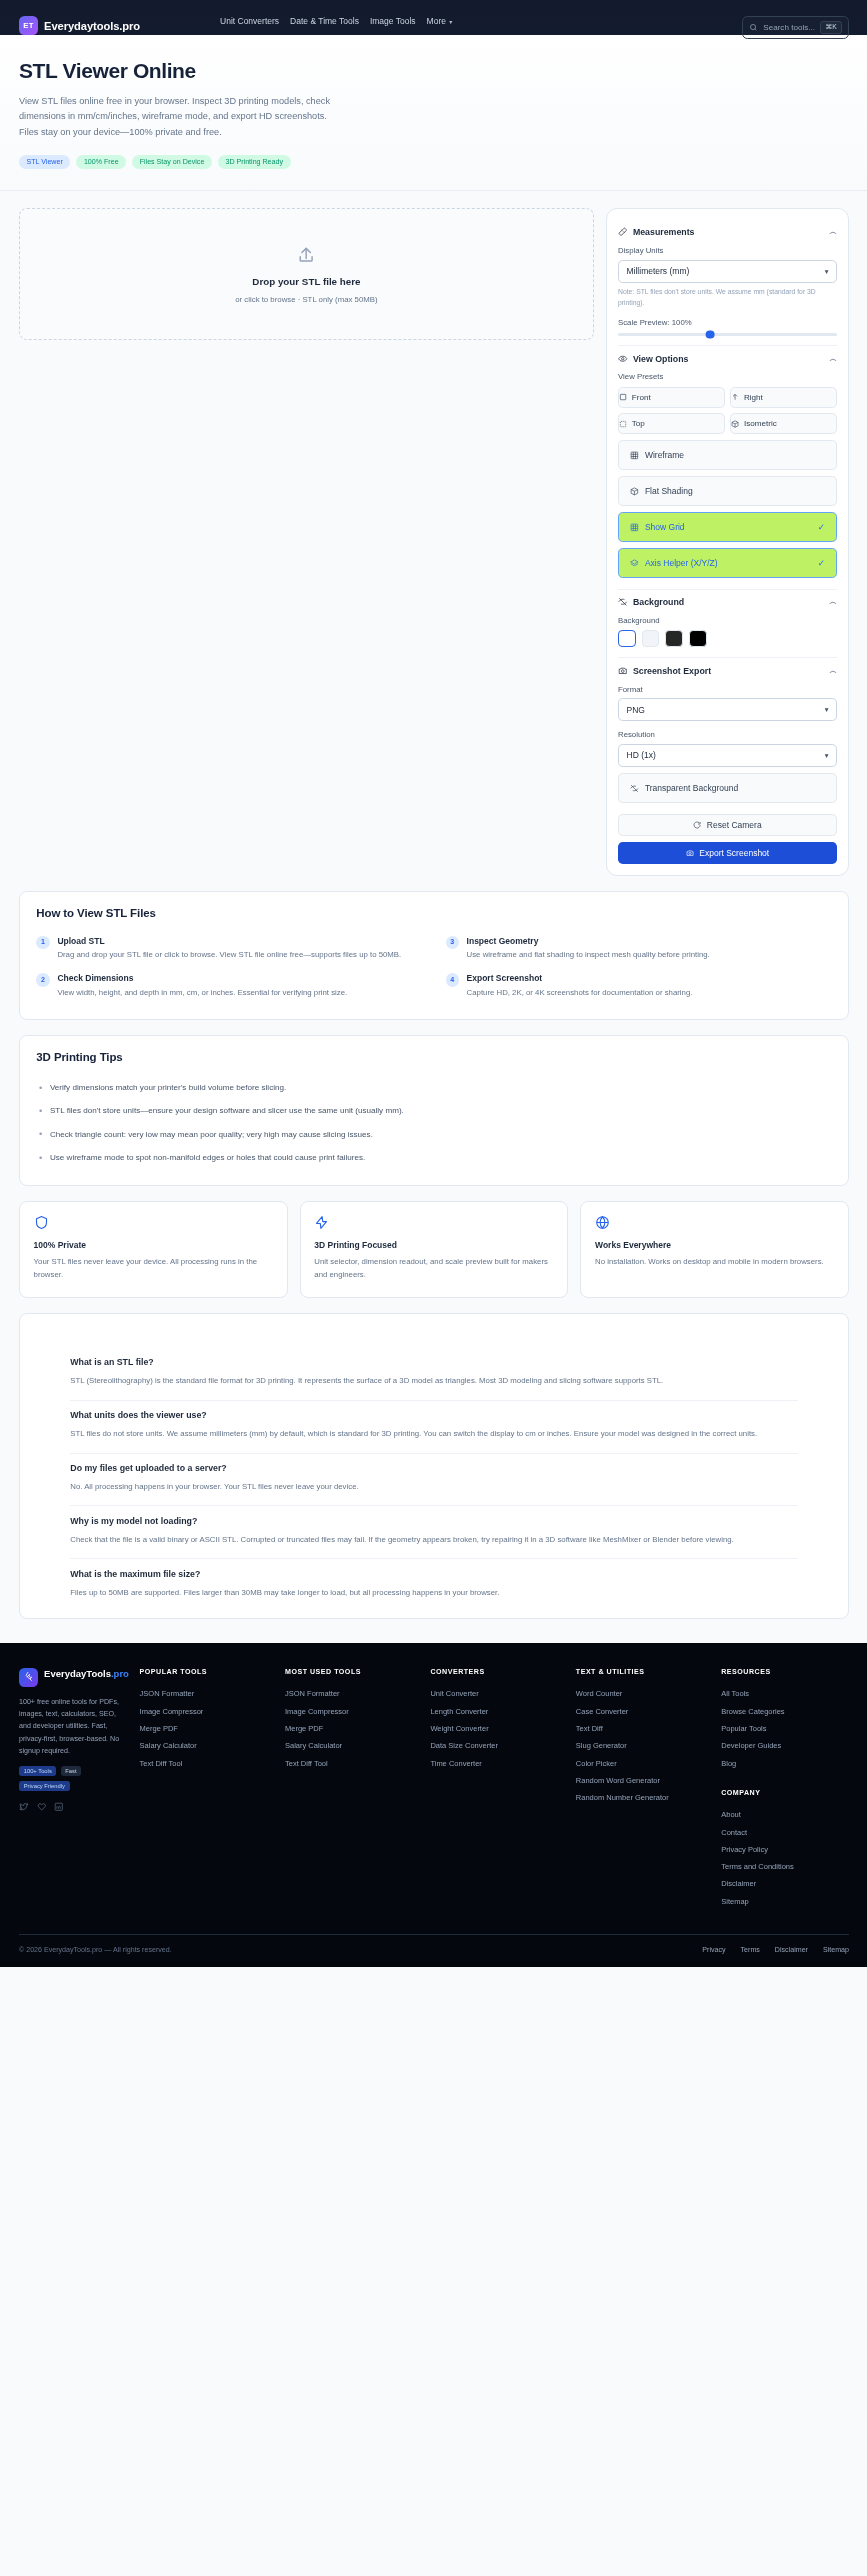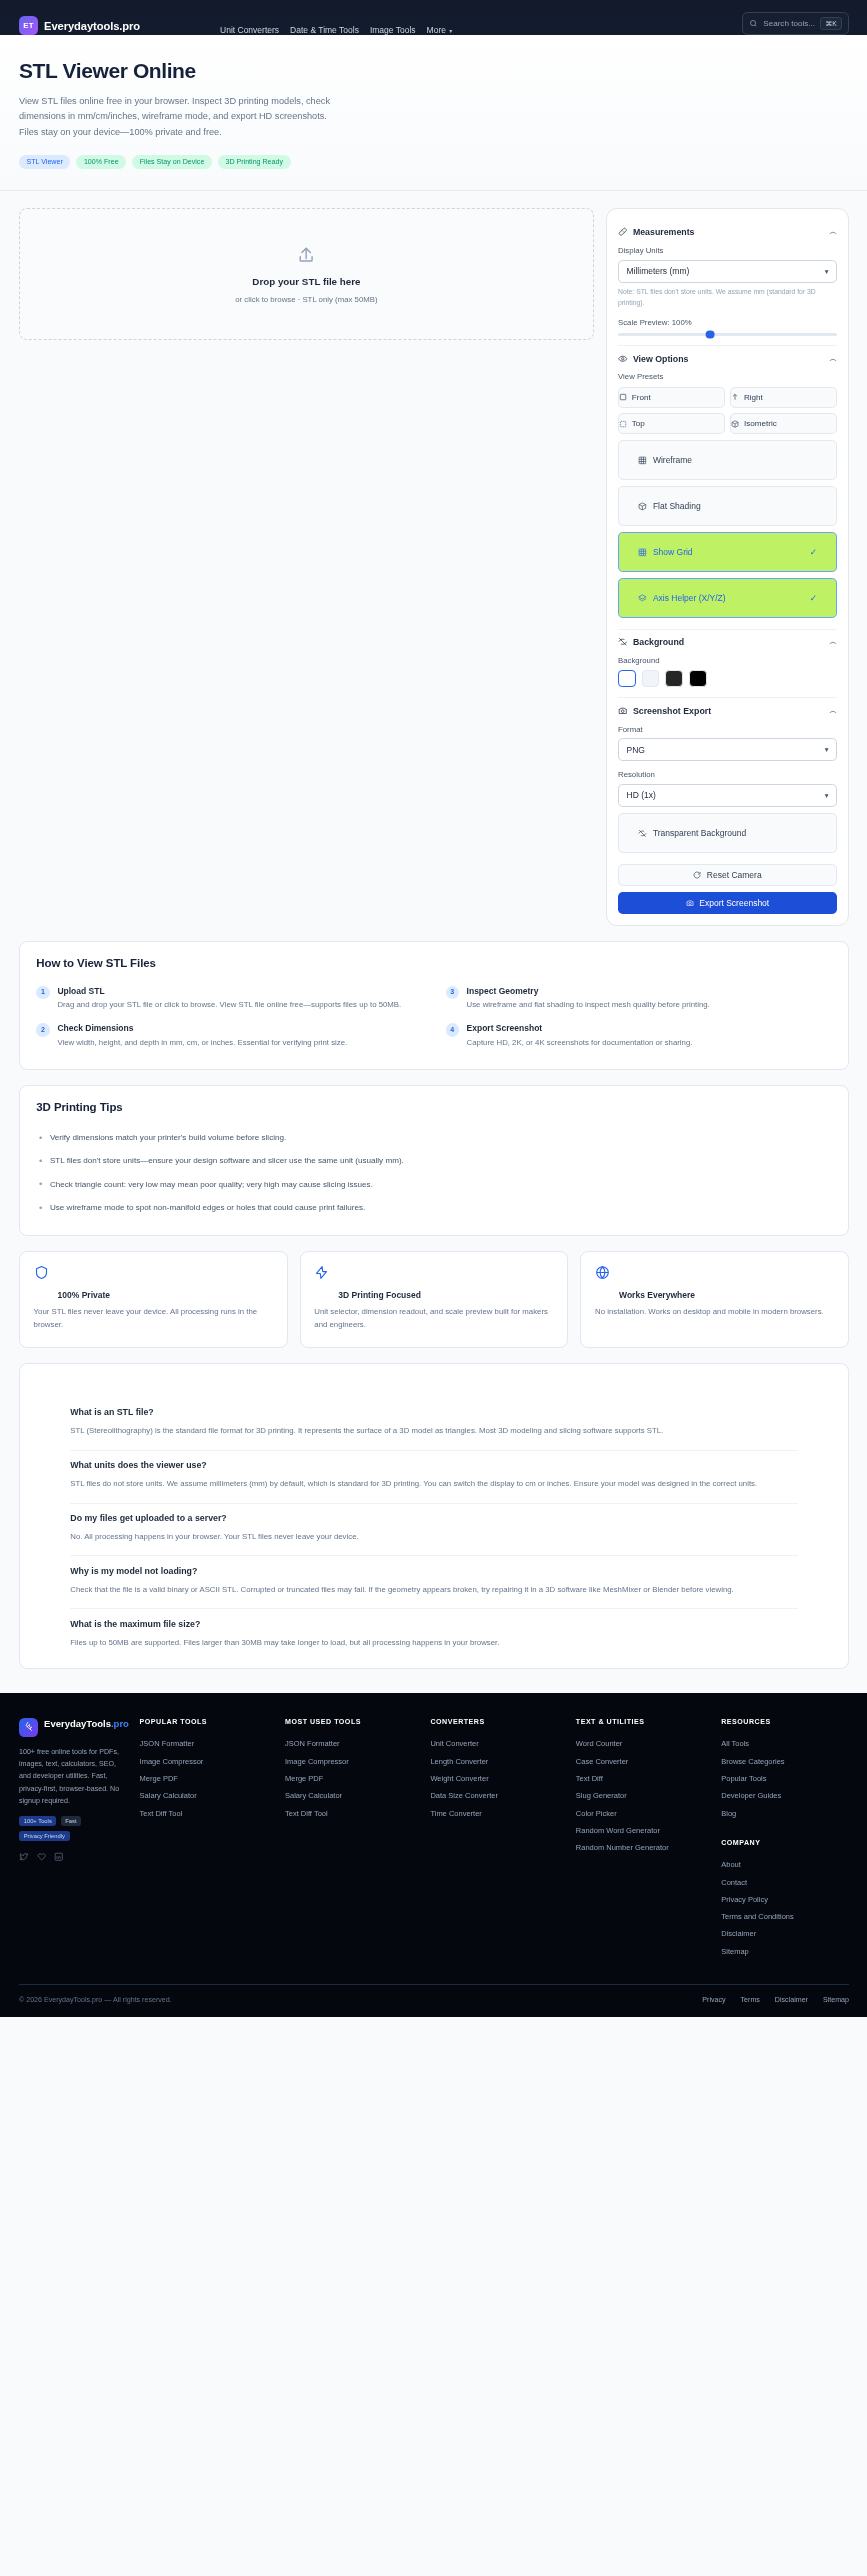--- a/index.html
+++ b/index.html
@@ -11,22 +11,22 @@
     -webkit-font-smoothing: antialiased;
   }
   .wrap { width: 868px; margin: 0 auto; }
 
   
   .site-header {
     background: #111827;
     background: linear-gradient(180deg,#121a2c 0%, #131c2e 100%);
     height: 35px;
     display: flex;
-    align-items: flex-end;
-    padding: 0 19px;
+    align-items: flex-start;
+    padding: 16px 19px;
     position: relative;
   }
   .brand { display: flex; align-items: center; gap: 6.1px; }
   .brand-badge {
     width: 19px; height: 19px; border-radius: 5.4px;
     background: linear-gradient(135deg,#6366f1 0%, #a855f7 100%);
     color: #fff; font-size: 7.8px; font-weight: bold;
     display: flex; align-items: center; justify-content: center;
     letter-spacing: 0.2px;
   }
@@ -112,22 +112,22 @@
     width: 8.8px; height: 8.8px; border-radius: 50%; background: #2563eb;
   }
   .presets-label { font-size: 7.8px; color: #475569; margin-bottom: 5.4px; }
   .grid2 { display: grid; grid-template-columns: 1fr 1fr; gap: 5.4px; }
   .btn-soft {
     height: 21px; border: 0.7px solid #e2e8f0; border-radius: 4.7px; background: #f8fafc;
     display: flex; align-items: center; gap: 4.7px;
     font-size: 8.1px; color: #334155; cursor: pointer;
   }
   .toggle-row {
-    height: 40px; border: 0.7px solid #e2e8f0; border-radius: 4.7px; background: #f8fafc;
-    display: flex; align-items: center; gap: 6.1px; padding: 0 19px;
+    height: 30px; border: 0.7px solid #e2e8f0; border-radius: 4.7px; background: #f8fafc;
+    display: flex; align-items: center; gap: 6.1px; padding: 0 11px;
     font-size: 8.5px; color: #334155; cursor: pointer; margin-top: 6.1px;
   }
   .toggle-row.active {
     background: #bef264; border-color: #60a5fa; color: #2563eb;
   }
   .toggle-row .chk { margin-left: auto; color: #2563eb; font-size: 8.8px; }
   .swatches { display: flex; gap: 6.1px; }
   .sw { width: 17.6px; height: 17.6px; border-radius: 4.1px; border: 0.7px solid #e2e8f0; cursor: pointer; }
   .sw.sel { border: 1.4px solid #2563eb; }
   .btn-wide {
@@ -165,21 +165,21 @@
   .tips li:before {
     content: "•"; position: absolute; left: 2.7px; top: 4.1px; color: #94a3b8; font-size: 9.5px;
   }
 
   
   .features { display: grid; grid-template-columns: repeat(3,1fr); gap: 12.2px; margin: 15px 19px 0; }
   .feature {
     background: #fff; border: 0.7px solid #e2e8f0; border-radius: 8.1px; padding: 13.6px 13.6px 15px;
   }
   .feature .f-ico { color: #2563eb; margin-bottom: 9.5px; }
-  .feature h3 { font-size: 8.5px; font-weight: bold; color: #1e293b; margin-left: 24px; }
+  .feature h3 { font-size: 8.5px; font-weight: bold; color: #1e293b; }
   .feature p { font-size: 7.8px; color: #64748b; margin-top: 6.1px; line-height: 1.65; }
 
   
   .faq-card {
     background: #fff; border: 0.7px solid #e2e8f0; border-radius: 8.1px;
     margin: 15px 19px 0; padding: 19px 16.3px 6.8px;
   }
   .faq-card h2 { text-align: center; font-size: 12.2px; font-weight: bold; color: #16213a; }
   .faq-list { margin-top: 15px; padding: 0 34px; }
   .faq-item { padding: 9.5px 0 12.2px; border-bottom: 0.7px solid #eef2f6; }

